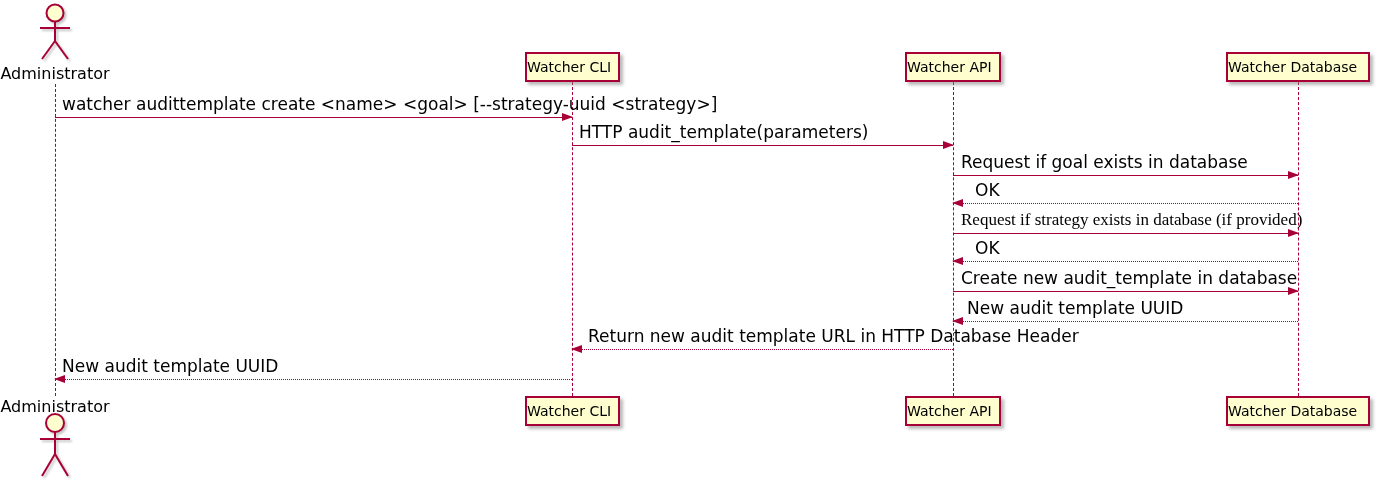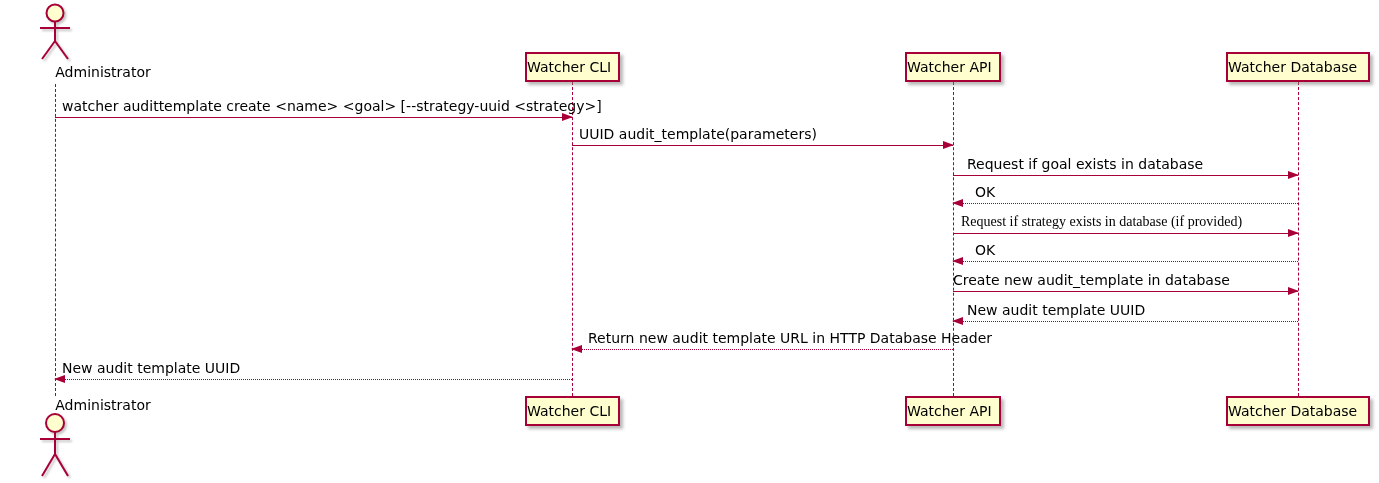--- a/index.html
+++ b/index.html
@@ -20,32 +20,32 @@
     font-size:14px;color:#000;white-space:nowrap;
   }
   
   .lifeline{
     position:absolute;width:0;
     border-left:1px dashed #A80036;
   }
   
   .actor-label{
     position:absolute;width:110px;text-align:center;
-    font-size:14px;color:#000;white-space:nowrap;margin-left:48px;
+    font-size:16px;color:#000;white-space:nowrap;
   }
   .actor-svg{position:absolute;filter:drop-shadow(2px 2px 1px rgba(140,140,140,.5));}
   
   .msg{position:absolute;height:0;}
   .msg .line{position:absolute;left:0;right:0;top:0;height:0;border-top:1px solid #A80036;}
   .msg .line.dotted{border-top-style:dotted;}
   .arrow-r{position:absolute;right:-1px;top:-4px;width:0;height:0;
     border-left:11px solid #A80036;border-top:4px solid transparent;border-bottom:4px solid transparent;}
   .arrow-l{position:absolute;left:-1px;top:-4px;width:0;height:0;
     border-right:11px solid #A80036;border-top:4px solid transparent;border-bottom:4px solid transparent;}
-  .lbl{position:absolute;bottom:3px;white-space:nowrap;font-size:14px;color:#000;}
+  .lbl{position:absolute;bottom:3px;white-space:nowrap;font-size:17px;color:#000;}
 </style>
 </head>
 <body>
 
 <div id="canvas">
 
   <div class="lifeline" style="left:55px;top:84px;height:312px;"></div>
   <div class="lifeline" style="left:572px;top:82px;height:314px;"></div>
   <div class="lifeline" style="left:953px;top:82px;height:314px;"></div>
   <div class="lifeline" style="left:1298px;top:82px;height:314px;"></div>
@@ -71,27 +71,27 @@
 
   <div class="msg" style="left:55px;top:117px;width:517px;">
     <div class="line solid"></div>
     <div class="arrow-r"></div>
     <span class="lbl" style="left:7px;">watcher audittemplate create &lt;name&gt; &lt;goal&gt; [--strategy-uuid &lt;strategy&gt;]</span>
   </div>
 
   <div class="msg" style="left:572px;top:145px;width:381px;">
     <div class="line solid"></div>
     <div class="arrow-r"></div>
-    <span class="lbl" style="left:7px;">UUID audit_template(parameters)</span>
+    <span class="lbl" style="left:7px;">HTTP audit_template(parameters)</span>
   </div>
 
   <div class="msg" style="left:953px;top:175px;width:345px;">
     <div class="line solid"></div>
     <div class="arrow-r"></div>
-    <span class="lbl" style="left:14px;">Request if goal exists in database</span>
+    <span class="lbl" style="left:8px;">Request if goal exists in database</span>
   </div>
 
   <div class="msg" style="left:953px;top:203px;width:345px;">
     <div class="line dotted"></div>
     <div class="arrow-l"></div>
     <span class="lbl" style="left:22px;">OK</span>
   </div>
 
   <div class="msg" style="left:953px;top:233px;width:345px;">
     <div class="line solid"></div>
@@ -101,21 +101,21 @@
 
   <div class="msg" style="left:953px;top:261px;width:345px;">
     <div class="line dotted"></div>
     <div class="arrow-l"></div>
     <span class="lbl" style="left:22px;">OK</span>
   </div>
 
   <div class="msg" style="left:953px;top:291px;width:345px;">
     <div class="line solid"></div>
     <div class="arrow-r"></div>
-    <span class="lbl" style="left:0;">Create new audit_template in database</span>
+    <span class="lbl" style="left:8px;">Create new audit_template in database</span>
   </div>
 
   <div class="msg" style="left:953px;top:321px;width:345px;">
     <div class="line dotted"></div>
     <div class="arrow-l"></div>
     <span class="lbl" style="left:14px;">New audit template UUID</span>
   </div>
 
   <div class="msg" style="left:572px;top:349px;width:381px;">
     <div class="line dotted"></div>

